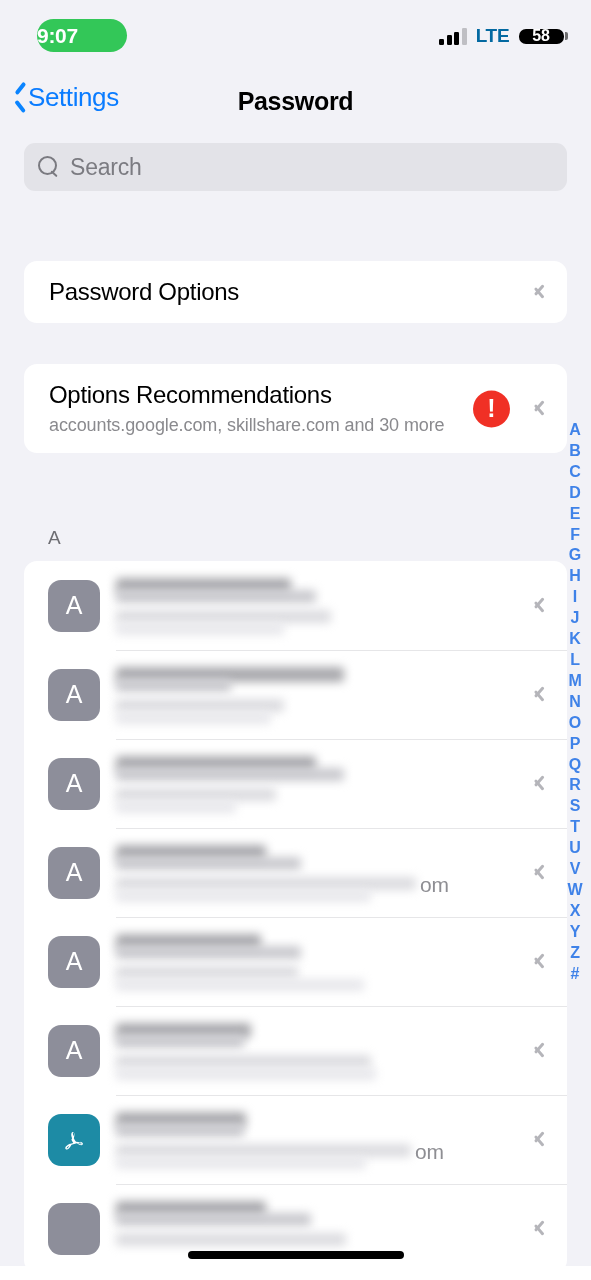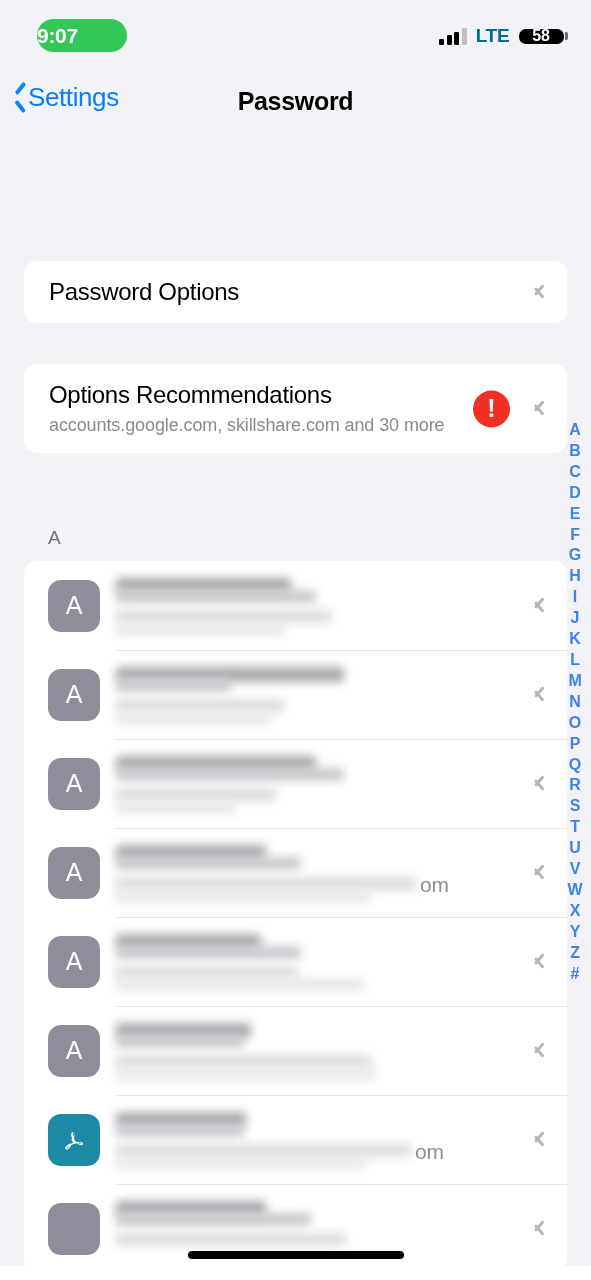--- a/index.html
+++ b/index.html
@@ -210,20 +210,26 @@
   </div>
 
   <div class="navbar">
     <div class="nav-title">Password</div>
     <div class="nav-back">
       <span class="chev-back"></span>
       <span class="nav-back-label">Settings</span>
     </div>
   </div>
 
+  <div class="search-wrap">
+    <div class="search-field">
+      <span class="mag"></span>
+      <span class="search-ph">Search</span>
+    </div>
+  </div>
 
   <div class="card card-options">
     <span class="row-label">Password Options</span>
     <span class="chev-r"></span>
   </div>
 
   <div class="card card-security">
     <div class="sec-inner">
       <div class="sec-title">Options Recommendations</div>
       <div class="sec-sub">accounts.google.com, skillshare.com and 30 more</div>

